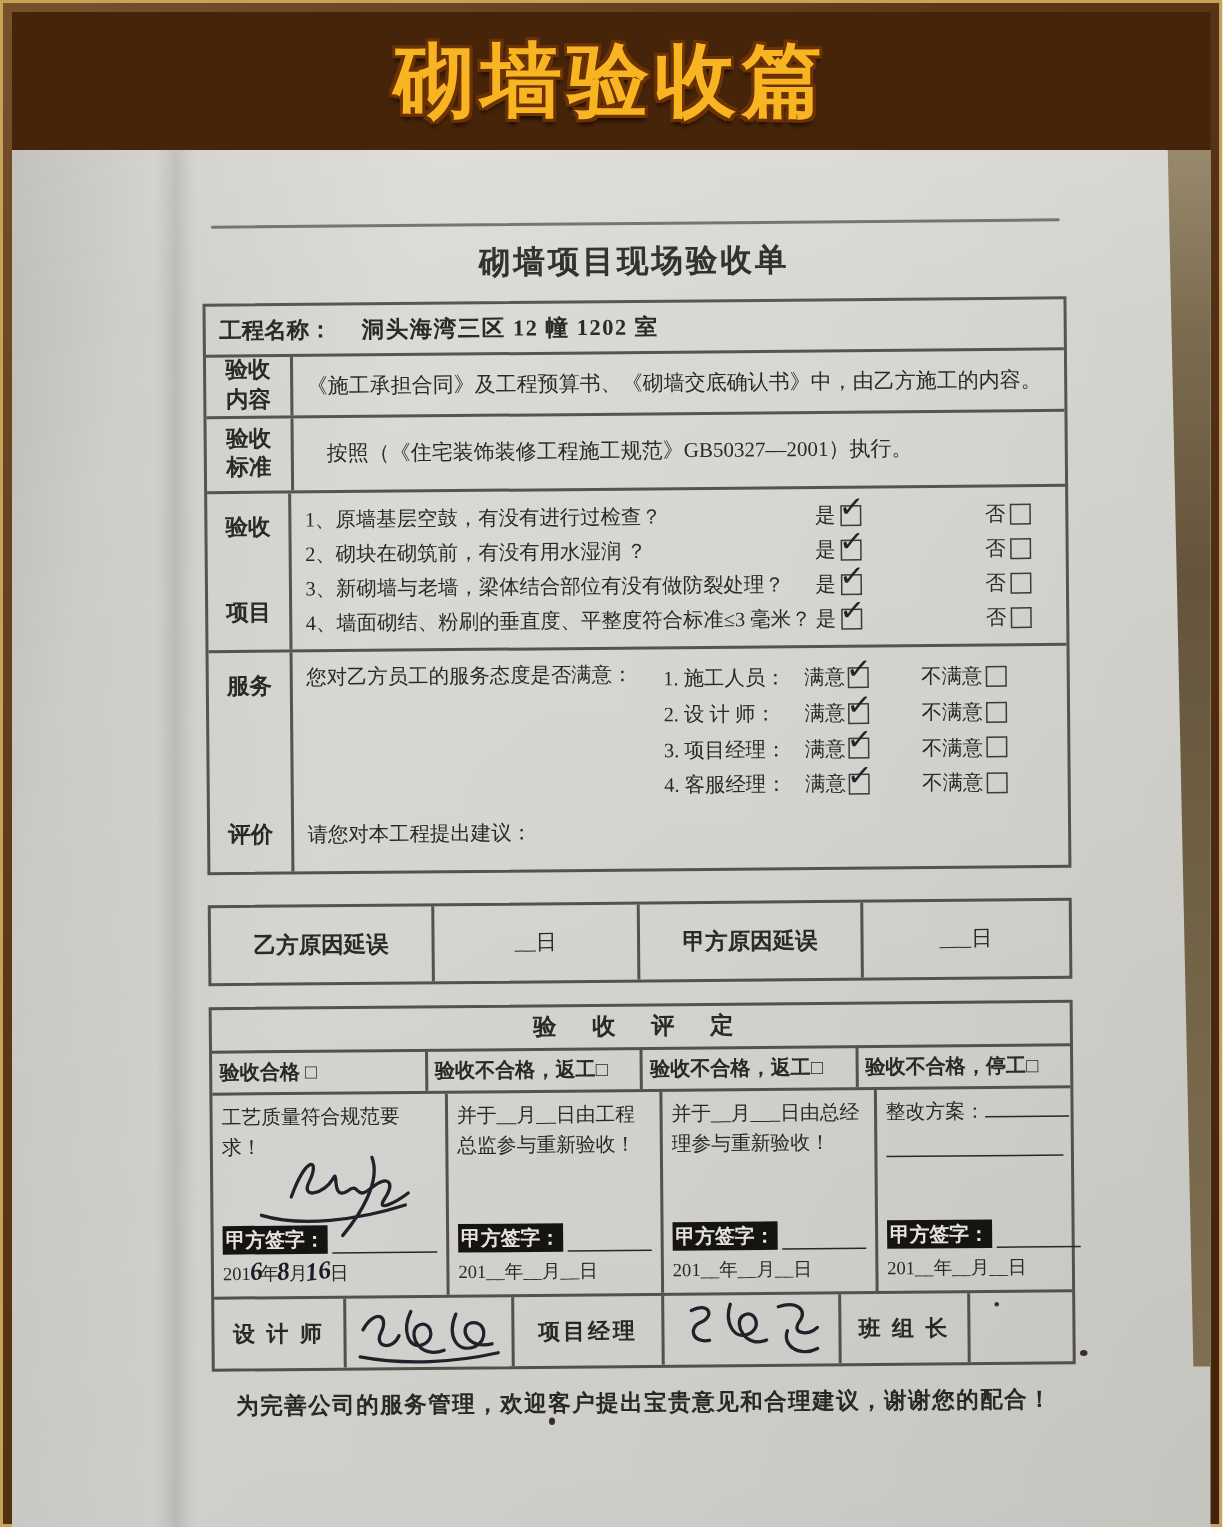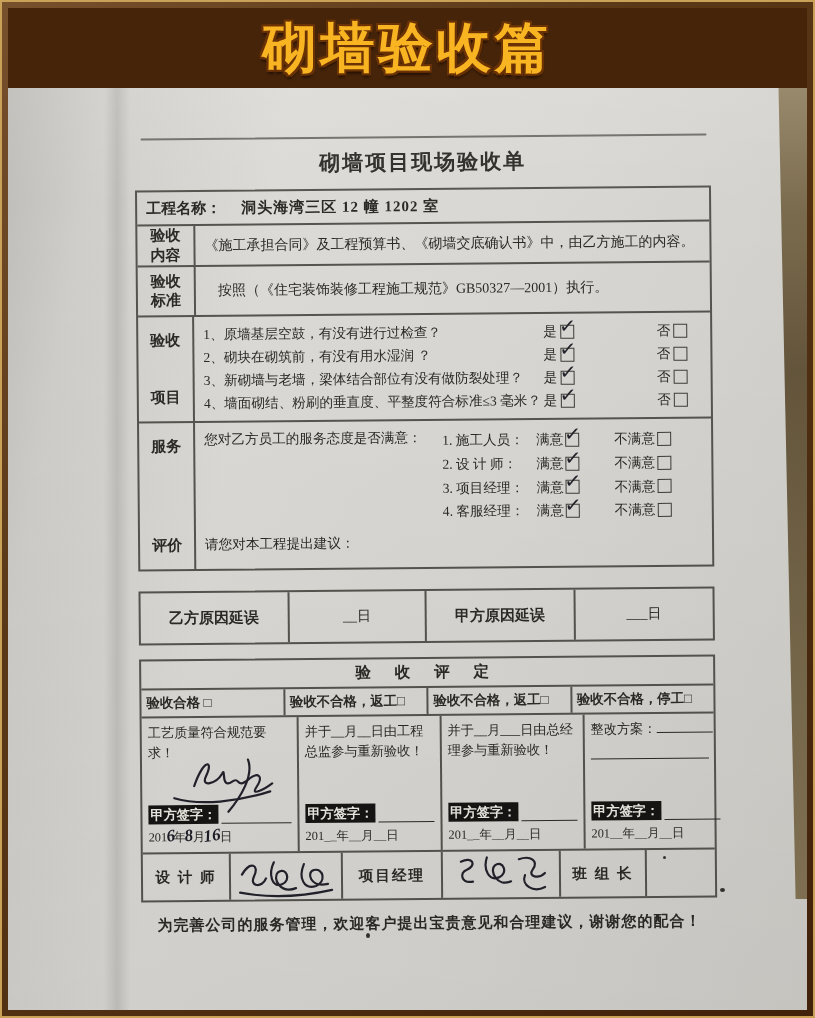--- a/index.html
+++ b/index.html
@@ -3,21 +3,21 @@
 <meta charset="utf-8">
 <style>
   html,body{margin:0;padding:0;}
   body{width:815px;height:1018px;font-family:"Liberation Sans",sans-serif;}
 
   .page{width:815px;height:1018px;box-sizing:border-box;position:relative;
         border:2px solid #c9a257;padding:6px;
         background:linear-gradient(135deg,#77502c 0%,#5a3817 35%,#41220a 100%);}
 
   
-  .banner{height:80px;background:#45240a;display:flex;align-items:center;justify-content:center;}
+  .banner{height:92px;background:#45240a;display:flex;align-items:center;justify-content:center;}
   .banner-title{font-size:54px;font-weight:800;letter-spacing:4px;color:#f9b422;
     text-shadow:-2px 0 #6b3305,2px 0 #6b3305,0 -2px #6b3305,0 2px #6b3305,
                  -2px -2px #6b3305,2px 2px #6b3305,-2px 2px #6b3305,2px -2px #6b3305,
                  0 4px 3px rgba(20,8,0,.8);}
 
   
   .photo{height:922px;position:relative;overflow:hidden;color:#2b2a26;
     font-family:"Liberation Serif","DejaVu Serif",serif;
     background:linear-gradient(100deg,#bdbbb6 0px,#cfceca 95px,#dbdad6 280px,#d8d7d3 560px,#cfcec9 100%);}
   .photo::after{content:"";position:absolute;inset:0;pointer-events:none;

